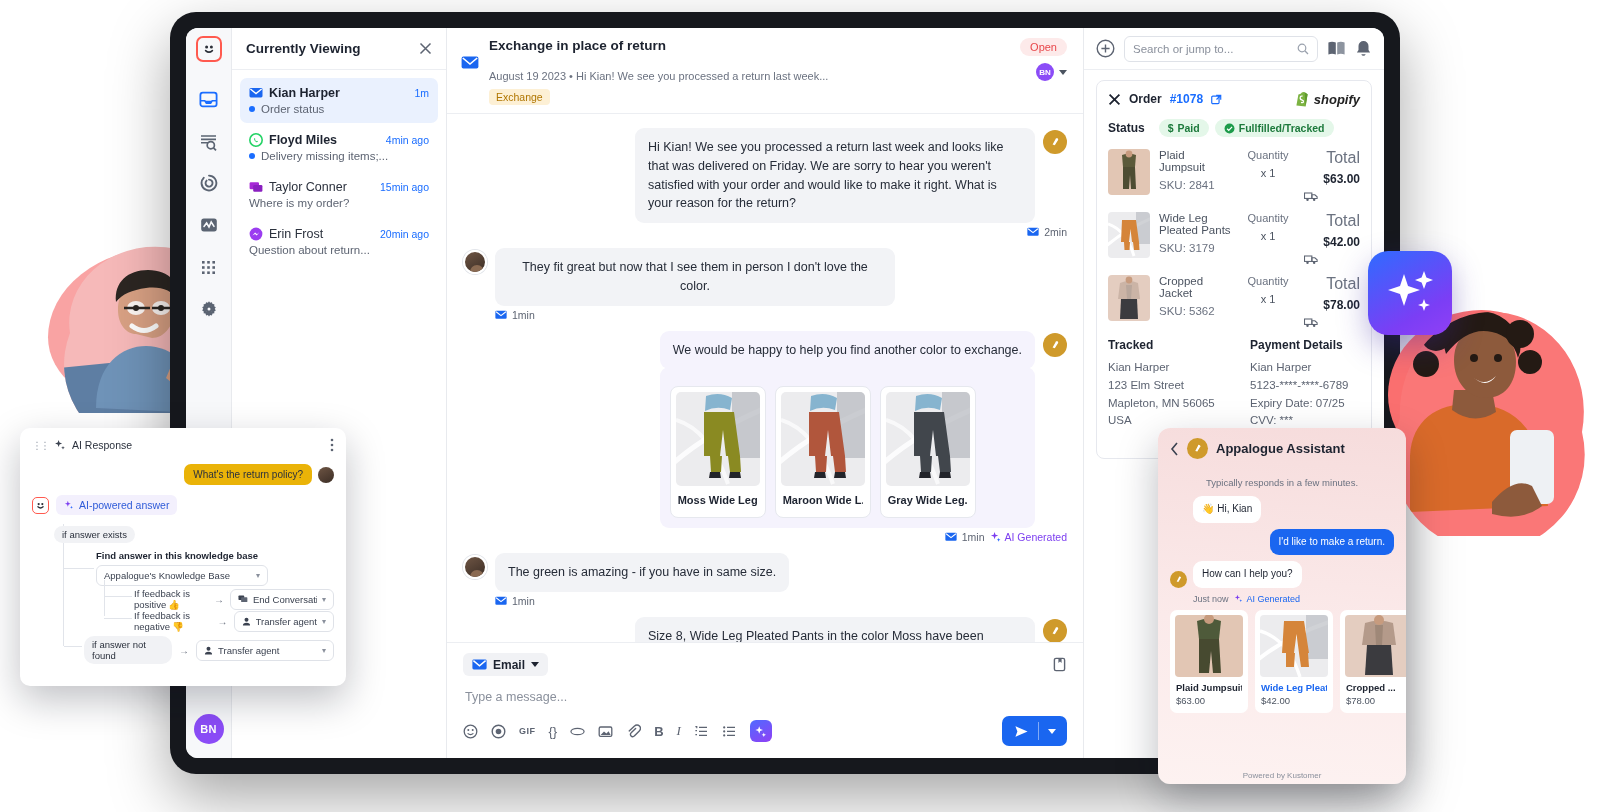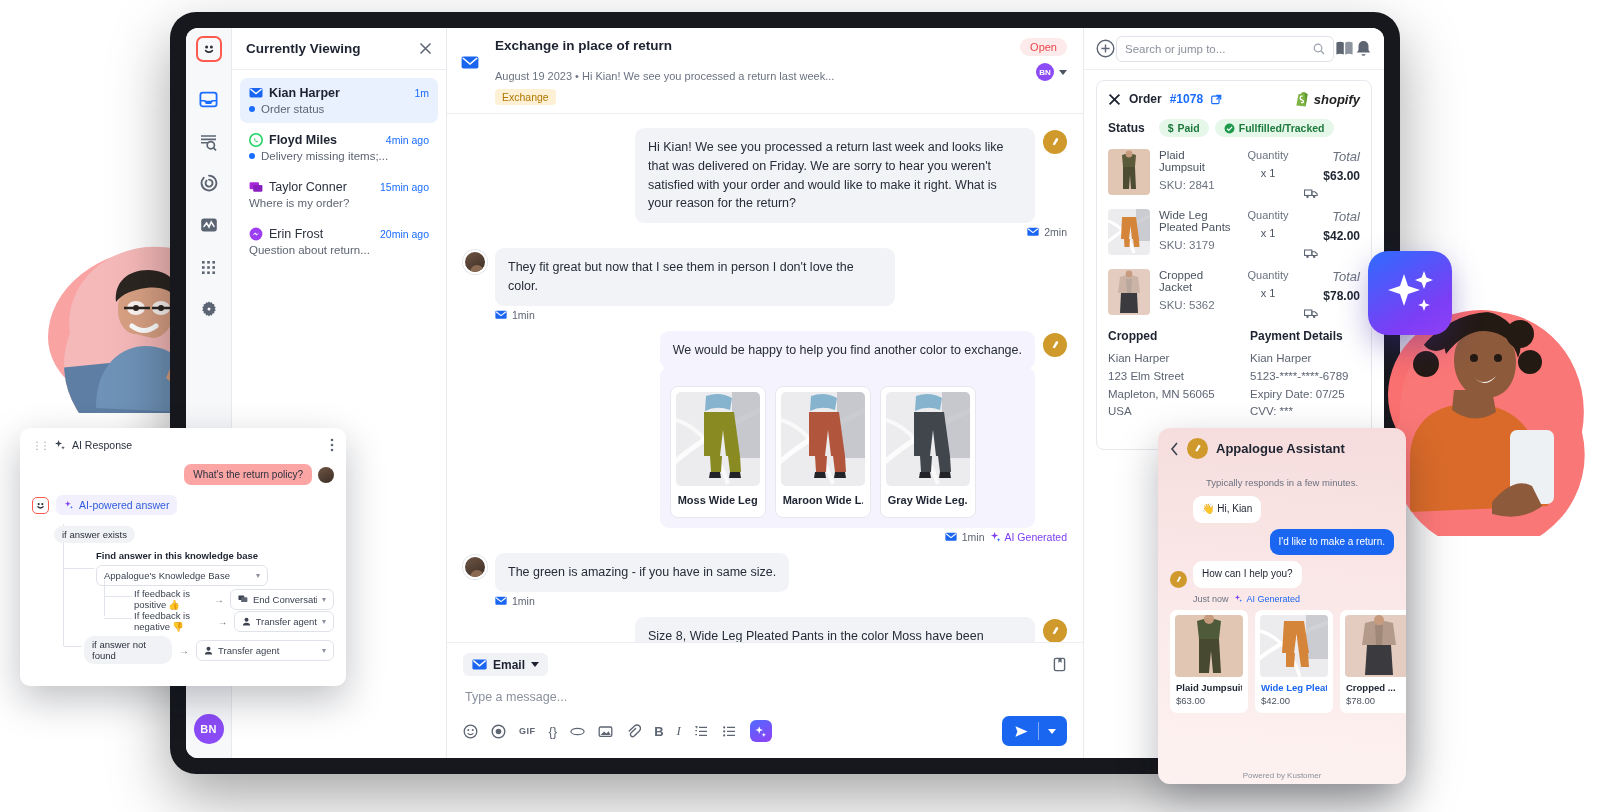--- a/index.html
+++ b/index.html
@@ -76,21 +76,21 @@
   .conv-time.light { font-weight: normal; }
   .conv-sub { font-size: 11.5px; color: #5d6472; margin-top: 3px;
               display: flex; align-items: center; gap: 6px; }
   .unread-dot { width: 6px; height: 6px; border-radius: 50%; background: #1a6dff; flex: 0 0 6px; }
   .ch-ico { width: 14px; height: 14px; flex: 0 0 14px; }
 
   
   .thread { flex: 1; display: flex; flex-direction: column; background: #fff;
             border-right: 1px solid #e8eaee; min-width: 0; }
   .thread-head {
-    display: flex; gap: 16px; padding: 10px 16px 8px 14px;
+    display: flex; gap: 10px; padding: 10px 16px 8px 14px;
     border-bottom: 1px solid #eceef2; align-items: flex-start;
   }
   .thread-head-ico { margin-top: 16px; }
   .thread-head-mid { flex: 1; min-width: 0; }
   .thread-title { font-size: 13.5px; font-weight: bold; color: #1d2330; }
   .thread-meta { font-size: 11px; color: #6b7280; margin-top: 17px;
                  white-space: nowrap; overflow: hidden; text-overflow: ellipsis; }
   .tag {
     display: inline-block; margin-top: 7px; padding: 2px 7px; border-radius: 4px;
     background: #fdf0d5; color: #b07600; font-size: 10.5px;
@@ -111,21 +111,21 @@
 
   .msgs { flex: 1; padding: 14px 16px 6px; overflow: hidden; position: relative; }
   .row { display: flex; margin-bottom: 3px; }
   .row.out { justify-content: flex-end; }
   .row.in { justify-content: flex-start; gap: 8px; }
   .bubble {
     max-width: 400px; padding: 10px 13px; border-radius: 9px;
     font-size: 12.5px; line-height: 1.5; color: #262c38;
   }
   .bubble.agent { background: #f2f3f6; }
-  .bubble.cust  { background: #f2f3f6; }
+  .bubble.cust  { background: #f2f3f6; text-align: center; }
   .bubble.ai    { background: #f5f3fd; }
   .cust-av {
     width: 24px; height: 24px; border-radius: 50%; flex: 0 0 24px;
     background: linear-gradient(150deg,#6e5544,#3b2d25);
     border: 2px solid #fff; box-shadow: 0 0 0 1px #e2e5ea;
     position: relative; overflow: hidden; margin-top: 2px;
   }
   .cust-av::after {
     content: ""; position: absolute; left: 5px; top: 13px; width: 14px; height: 14px;
     border-radius: 50%; background: #8a6a52;
@@ -170,21 +170,21 @@
   .tools-right { margin-left: auto; display: flex; }
   .send {
     background: #1a66f0; color: #fff; border-radius: 7px; height: 30px;
     display: flex; align-items: center; padding: 0 4px 0 12px; gap: 9px;
     cursor: pointer; font-size: 13px;
   }
   .send-div { width: 1px; height: 18px; background: rgba(255,255,255,.45); }
 
   
   .rightcol { width: 300px; flex: 0 0 300px; background: #fff; display: flex; flex-direction: column; }
-  .rtop { height: 42px; display: flex; align-items: center; gap: 1px;
+  .rtop { height: 42px; display: flex; align-items: center; gap: 9px;
           padding: 0 12px; border-bottom: 1px solid #eceef2; }
   .plus-ico { width: 19px; height: 19px; color: #5d6472; }
   .search {
     flex: 1; height: 26px; border: 1px solid #dfe2e8; border-radius: 6px;
     display: flex; align-items: center; padding: 0 8px; gap: 6px; cursor: text;
   }
   .search-ph { font-size: 11.5px; color: #8a909c; flex: 1; }
   .rtop-ico { color: #6a7280; display: flex; }
   .ordcard { margin: 10px 12px 0; border: 1px solid #e6e8ee; border-radius: 8px;
              padding: 10px 11px 28px; }
@@ -203,41 +203,41 @@
   .items { margin-top: 12px; }
   .item { display: flex; gap: 9px; margin-bottom: 10px; }
   .item-img { width: 42px; height: 46px; border-radius: 4px; overflow: hidden; flex: 0 0 42px; }
   .item-mid { flex: 1; min-width: 0; }
   .item-name { font-size: 11.5px; color: #4b5360; }
   .item-sku { font-size: 11.5px; color: #6b7280; margin-top: 6px; }
   .item-qty { text-align: center; width: 54px; }
   .qty-lbl { font-size: 11px; color: #6b7280; }
   .qty-val { font-size: 11px; color: #4b5360; margin-top: 6px; }
   .item-tot { text-align: right; width: 56px; }
-  .tot-lbl { font-size: 13px; color: #6b7280; font-style: italic; }
+  .tot-lbl { font-size: 16px; color: #6b7280; }
   .tot-val { font-size: 12px; font-weight: bold; color: #1d2330; margin-top: 5px; }
   .truck { text-align: right; margin-top: 5px; color: #5d6472; }
   .addr-row { display: flex; gap: 24px; margin-top: 8px; }
   .addr-h { font-size: 12px; font-weight: bold; color: #1d2330; margin-bottom: 7px; }
   .addr-b { font-size: 11.5px; color: #5d6472; line-height: 1.55; }
 
   
   .aicard {
     position: absolute; left: 20px; top: 428px; width: 326px; height: 258px;
     background: #fff; border-radius: 10px; box-shadow: 0 14px 38px rgba(10,15,30,.26);
     padding: 10px 12px; overflow: hidden;
   }
   .aicard-head { display: flex; align-items: center; gap: 6px; }
   .grip { color: #9aa1ad; font-size: 10px; letter-spacing: -2px; }
   .aicard-title { font-size: 10.5px; color: #2b313d; }
   .kebab { margin-left: auto; color: #5d6472; font-size: 12px; line-height: 8px;
            letter-spacing: 0; cursor: pointer; }
   .q-row { display: flex; justify-content: flex-end; align-items: center;
            gap: 6px; margin-top: 12px; }
-  .q-bub { background: #fca5a5; border-radius: 7px; padding: 5px 9px;
+  .q-bub { background: #eab308; border-radius: 7px; padding: 5px 9px;
            font-size: 10px; color: #2b313d; }
   .q-av { width: 16px; height: 16px; border-radius: 50%;
           background: linear-gradient(150deg,#6e5544,#3b2d25); }
   .ai-row { display: flex; align-items: center; gap: 7px; margin-top: 10px; }
   .ai-logo {
     width: 17px; height: 17px; border: 1.6px solid #ff5a4f; border-radius: 5px;
     display: flex; align-items: center; justify-content: center; font-size: 8px; color: #2b2f38;
   }
   .ai-pill { background: #f3f0fd; color: #2f5bd8; border-radius: 6px;
              padding: 4px 8px; font-size: 10.5px; display: flex; align-items: center; gap: 5px; }
@@ -920,21 +920,21 @@
                     <circle cx="11.6" cy="9.6" r="1.4" fill="currentColor"></circle>
                   </svg>
               </div>
             </span>
           </div>
 
         </div>
 
         <div class="addr-row">
           <div style="width:118px">
-            <div class="addr-h">Cropped</div>
+            <div class="addr-h">Tracked</div>
             <div class="addr-b" style="white-space:pre-line">Kian Harper
 123 Elm Street
 Mapleton, MN 56065
 USA</div>
           </div>
           <div>
             <div class="addr-h">Payment Details</div>
             <div class="addr-b" style="white-space:pre-line">Kian Harper
 5123-****-****-6789
 Expiry Date: 07/25

